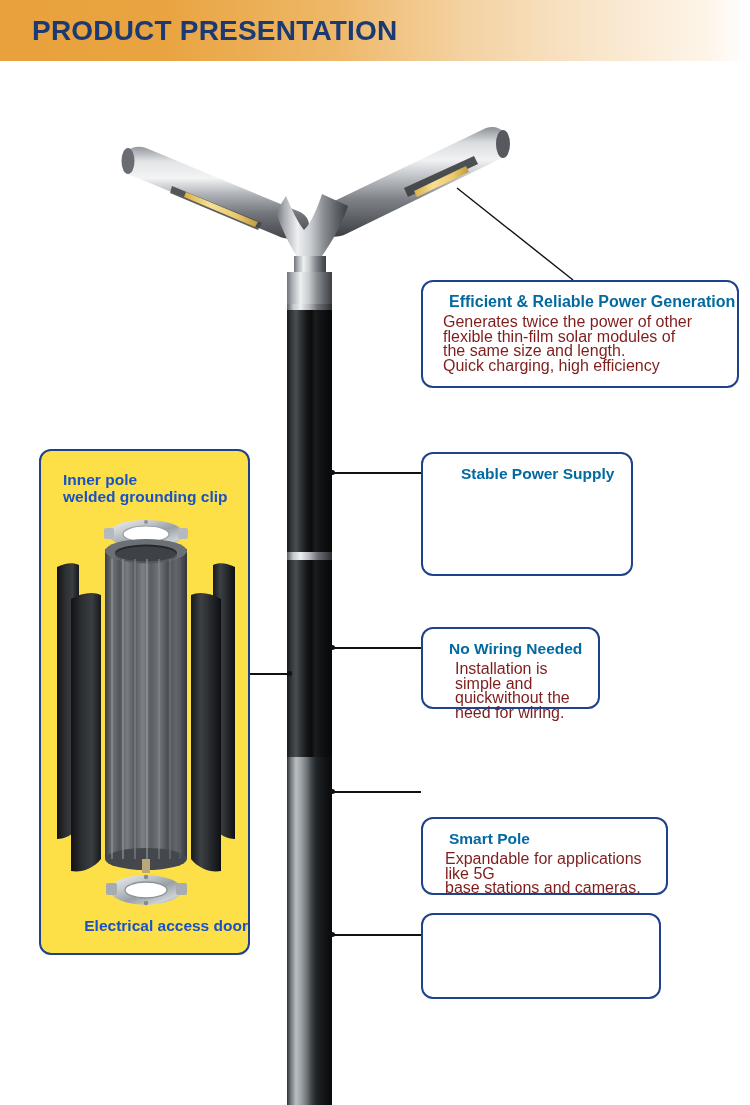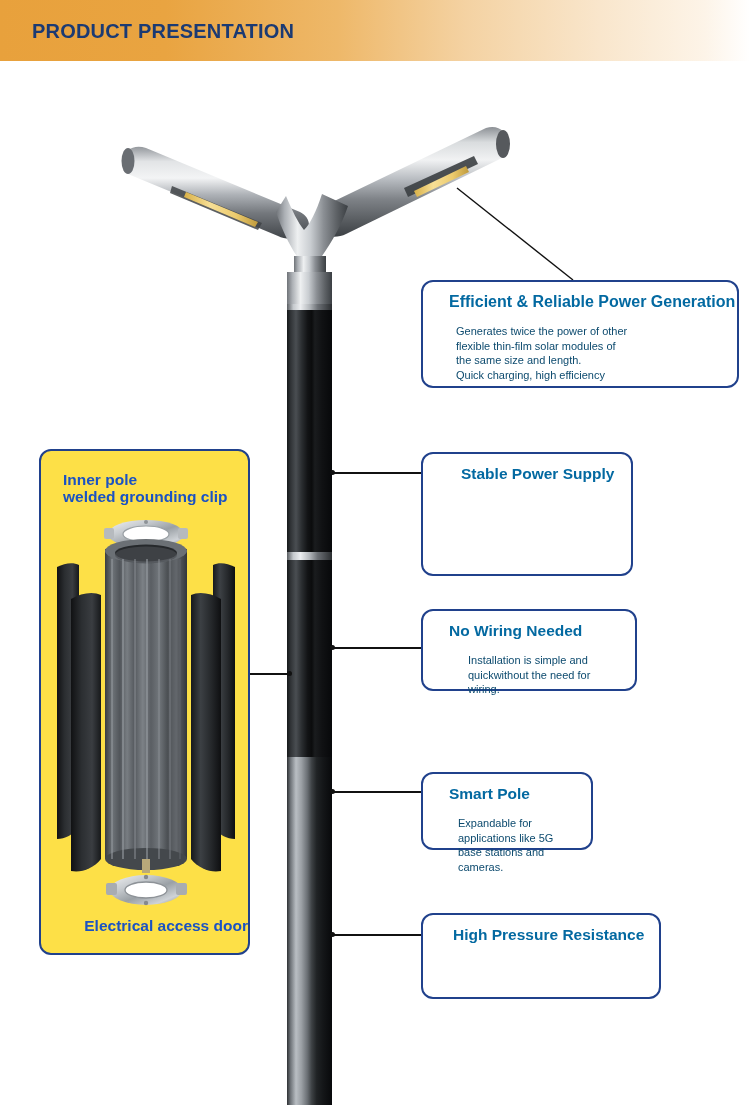--- a/index.html
+++ b/index.html
@@ -27,21 +27,21 @@
         #eeb869 45%,
         #f4d2a2 62%,
         #f9e6cc 80%,
         #fdf4e8 94%,
         #ffffff 100%);
   }
   #page-title {
     position: absolute;
     left: 32px;
     top: 16px;
-    font-size: 20px;
+    font-size: 28px;
     font-weight: bold;
     color: #1b3a73;
     letter-spacing: 0.2px;
     line-height: 30px;
     white-space: nowrap;
   }
 
   
   #pole-figure {
     position: absolute;
@@ -61,40 +61,40 @@
   }
   .callout-title {
     color: #0369a1;
     font-weight: bold;
     font-size: 15.5px;
     line-height: 19px;
     margin: 0 0 4px 0;
     white-space: nowrap;
   }
   .callout-body {
-    color: #0c4a6e;
-    font-size: 11px;
+    color: #7f1d1d;
+    font-size: 16px;
     line-height: 14.6px;
     white-space: pre-line;
-    margin: 13px;
+    margin: 0;
   }
 
   #callout-power     { left: 421px; top: 280px; width: 318px; height: 108px; }
   #callout-power .callout-title { font-size: 16px; padding-left: 12px; }
   #callout-power .callout-body  { padding-left: 6px; }
 
   #callout-stable    { left: 421px; top: 452px; width: 212px; height: 124px; padding-left: 26px; }
   #callout-stable .callout-title { padding-left: 12px; }
   #callout-stable .callout-body  { padding-left: 16px; }
 
-  #callout-wiring    { left: 421px; top: 609px; width: 216px; height: 82px; }
+  #callout-wiring    { left: 421px; top: 627px; width: 179px; height: 82px; }
   #callout-wiring .callout-title { padding-left: 12px; }
   #callout-wiring .callout-body  { padding-left: 18px; }
 
-  #callout-smart     { left: 421px; top: 772px; width: 172px; height: 78px; }
+  #callout-smart     { left: 421px; top: 817px; width: 247px; height: 78px; }
   #callout-smart .callout-title { padding-left: 12px; }
   #callout-smart .callout-body  { padding-left: 8px; }
 
   #callout-pressure  { left: 421px; top: 913px; width: 240px; height: 86px; }
   #callout-pressure .callout-title { padding-left: 16px; }
   #callout-pressure .callout-body  { padding-left: 6px; }
 
   
   #panel-inner-pole {
     position: absolute;
@@ -298,21 +298,20 @@
 quickwithout the need for wiring.</div>
 </div>
 
 <div class="callout" id="callout-smart">
   <div class="callout-title">Smart Pole</div>
   <div class="callout-body">Expandable for applications like 5G
 base stations and cameras.</div>
 </div>
 
 <div class="callout" id="callout-pressure">
-  <div class="callout-title">High Pressure Resistance</div>
 </div>
 
 <div id="panel-inner-pole">
   <div class="panel-title">Inner pole
 welded grounding clip</div>
 
   <svg id="exploded-art" viewBox="0 0 195 400" preserveAspectRatio="none">
     <defs>
       <linearGradient id="flangeGrad" x1="0" y1="0" x2="1" y2="1">
         <stop offset="0%" stop-color="#f2f3f4"></stop>

